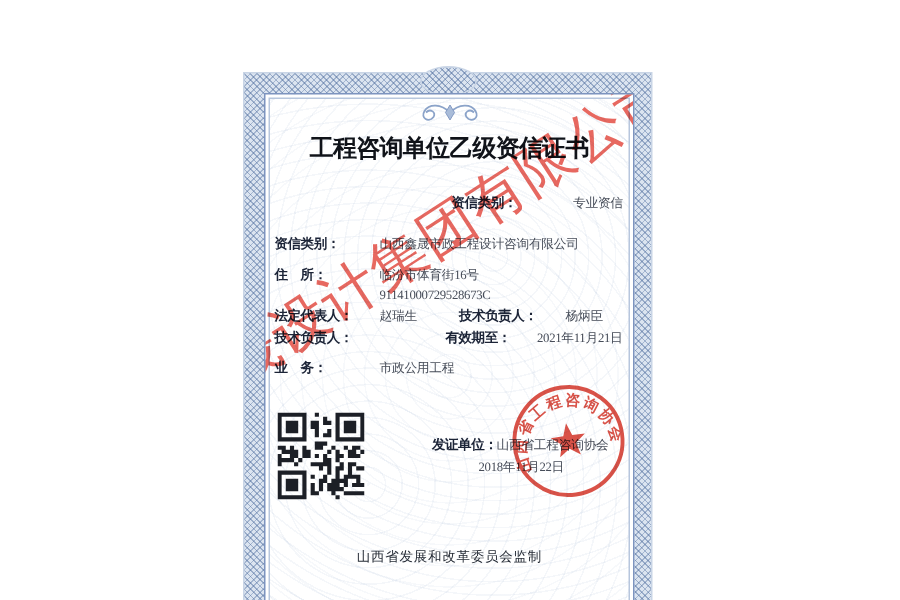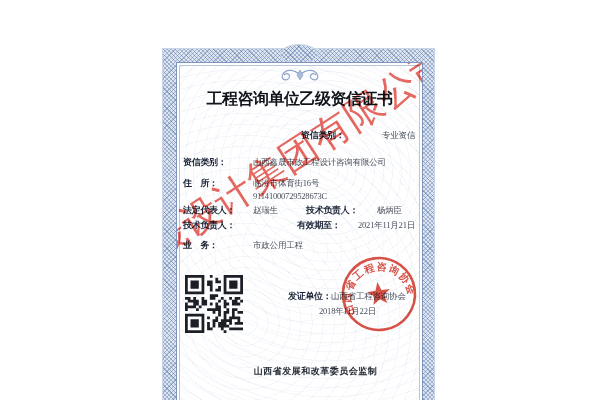--- a/index.html
+++ b/index.html
@@ -58,22 +58,22 @@
   .qr{position:absolute;left:8px;top:212px;width:58px;height:58px;}
   .seal{position:absolute;left:162px;top:191px;width:80px;height:80px;
         transform:rotate(-8deg);opacity:.88;mix-blend-mode:multiply;z-index:6;}
   .watermark{
     position:absolute;left:-94px;top:80px;width:400px;text-align:center;
     transform:rotate(-33deg);font-size:38px;letter-spacing:1px;line-height:1.1;
     color:rgba(225,66,56,.8);white-space:nowrap;z-index:5;
     font-family:"Liberation Sans",sans-serif;mix-blend-mode:multiply;
   }
   .footer{
-    position:absolute;left:16px;top:302px;width:100%;text-align:center;
-    font-size:9px;font-weight:700;color:#262c36;letter-spacing:.5px;
+    position:absolute;left:0;top:302px;width:100%;text-align:center;
+    font-size:9px;font-weight:400;color:#262c36;letter-spacing:.5px;
   }
 </style>
 </head>
 <body>
 
 <div class="cert">
   <div class="border-knot"></div>
   <div class="cert-inner">
 
     <svg class="ornament" width="52" height="16" viewBox="0 0 52 16">

